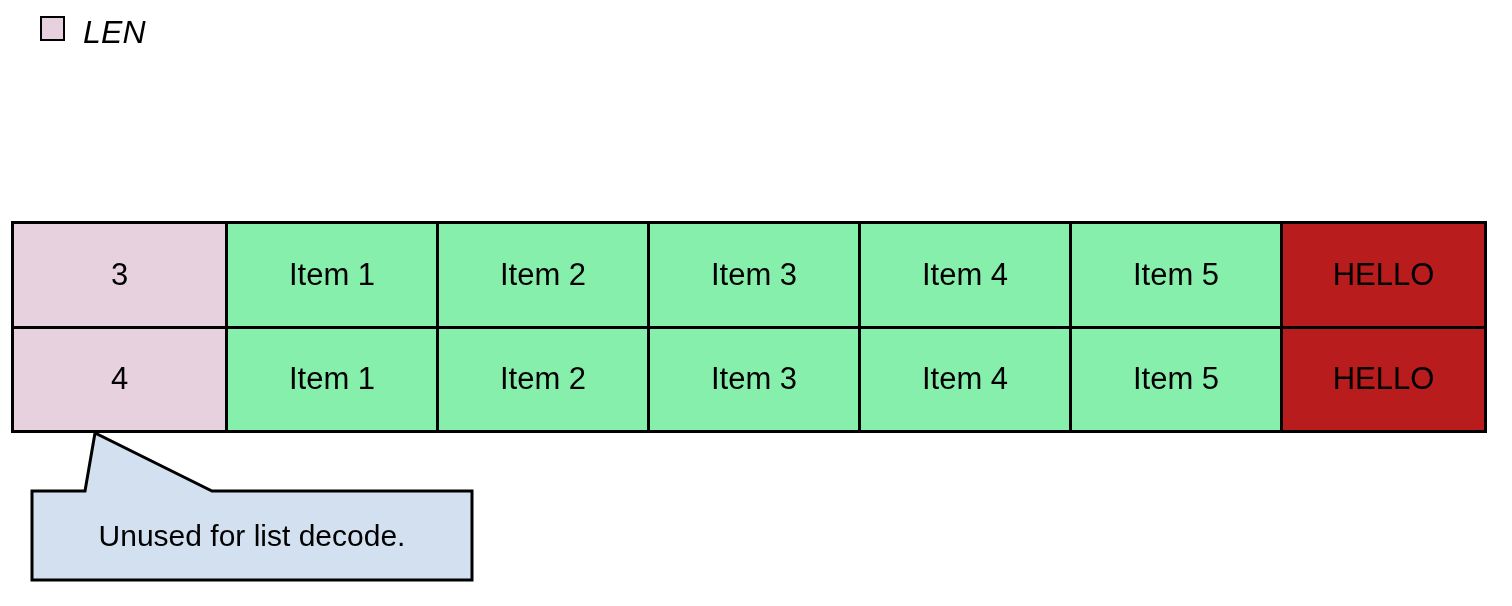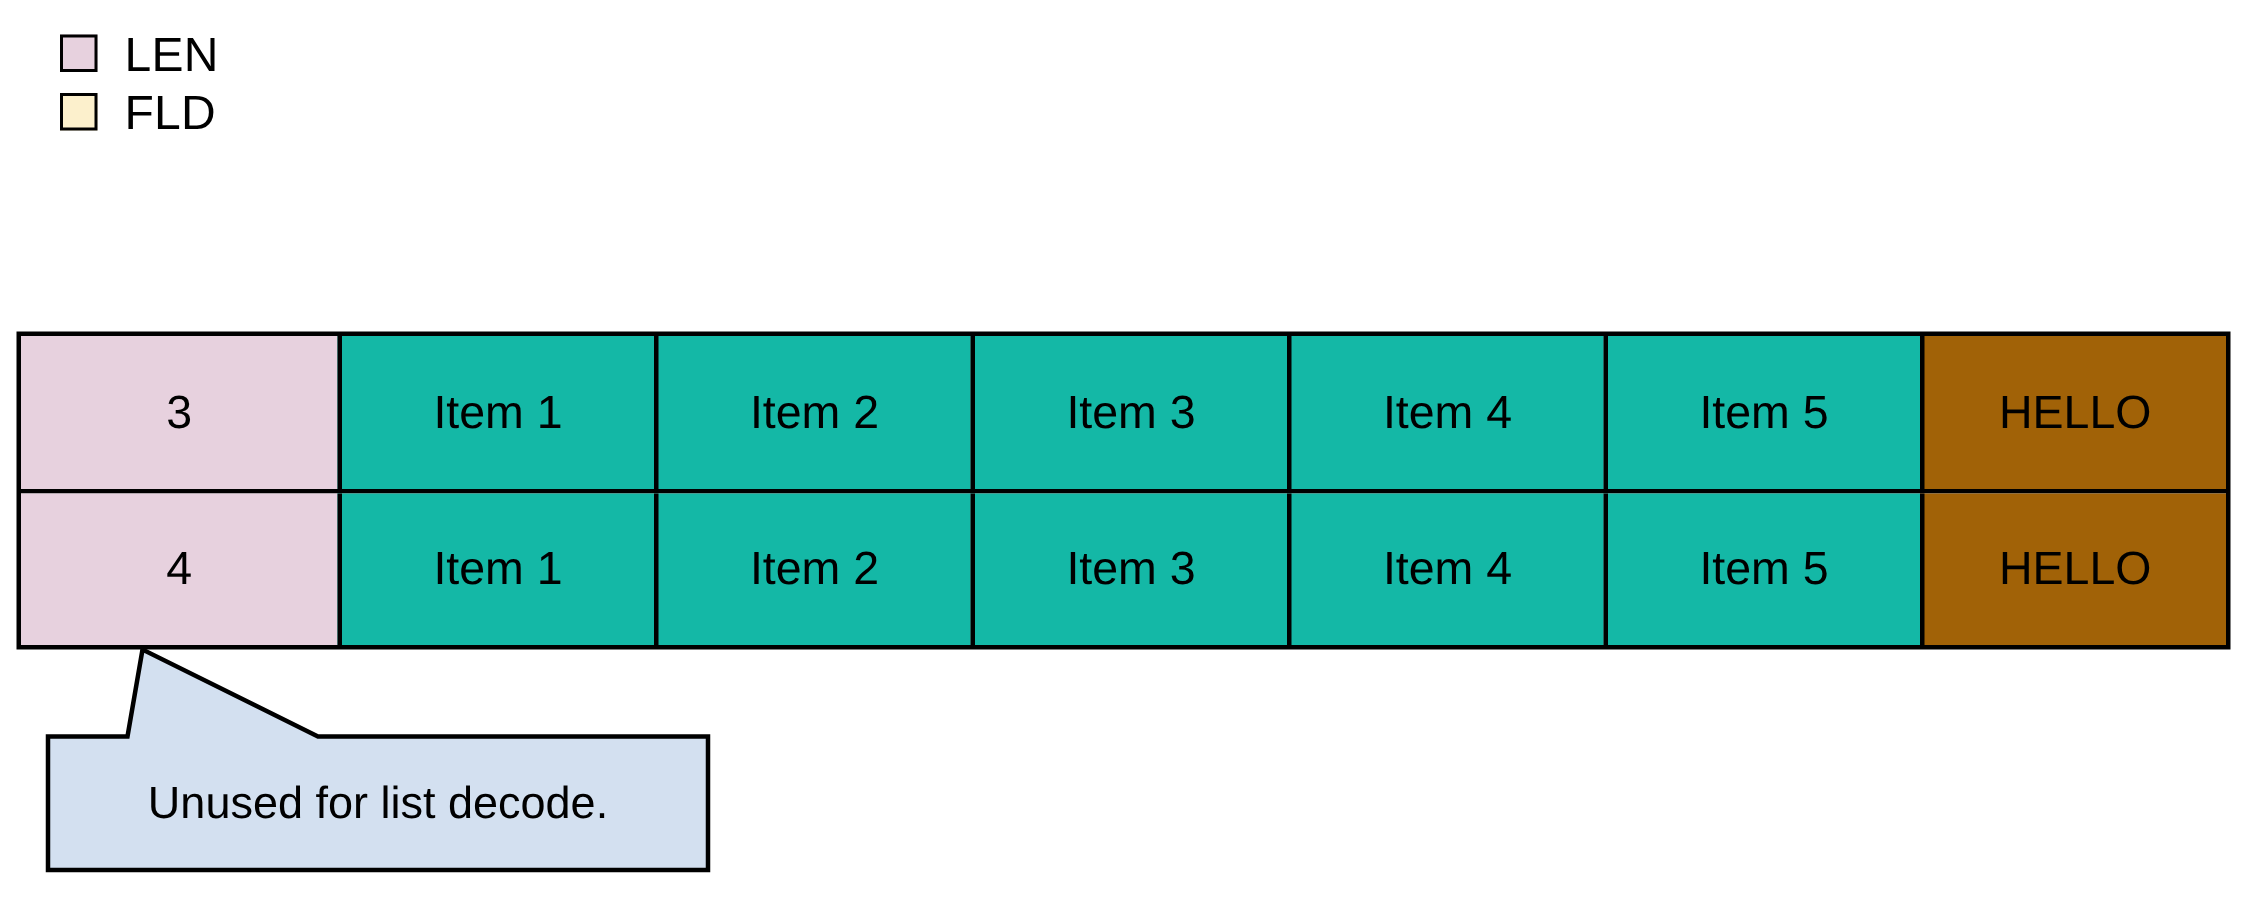--- a/index.html
+++ b/index.html
@@ -19,22 +19,23 @@
 
   
   #legend {
     position: absolute;
     left: 40px;
     top: 16px;
     width: 300px;
   }
   .legend-row {
     display: flex;
-    align-items: center;
+    align-items: flex-start;
     height: 39px;
+    font-style: italic;
   }
   .legend-swatch {
     width: 25px;
     height: 25px;
     box-sizing: border-box;
     border: 2px solid #000000;
     flex: 0 0 auto;
   }
   .legend-label {
     margin-left: 18px;
@@ -76,25 +77,25 @@
   }
   .cell + .cell {
     border-left: 3px solid #000000;
   }
   .cell-len {
     flex: 0 0 211px;
     background: #e7d1de;
   }
   .cell-lst {
     flex: 1 1 0;
-    background: #14b8a6;
+    background: #86efac;
   }
   .cell-fld {
     flex: 0 0 204px;
-    background: #a16207;
+    background: #b91c1c;
   }
 
   
   #callout {
     position: absolute;
     left: 0;
     top: 420px;
     width: 520px;
     height: 186px;
     pointer-events: none;
@@ -124,24 +125,20 @@
 <body>
 
 <div id="legend">
 
   <div class="legend-row">
     <span class="legend-swatch" style="background:#e7d1de;"></span>
     <span class="legend-label">LEN</span>
   </div>
 
 
-  <div class="legend-row">
-    <span class="legend-swatch" style="background:#fcf0cc;"></span>
-    <span class="legend-label">FLD</span>
-  </div>
 
 </div>
 
 <div id="packet-table">
 
   <div class="packet-row">
     <div class="cell cell-len">3</div>
     <div class="cell cell-lst">Item 1</div>
     <div class="cell cell-lst">Item 2</div>
     <div class="cell cell-lst">Item 3</div>

